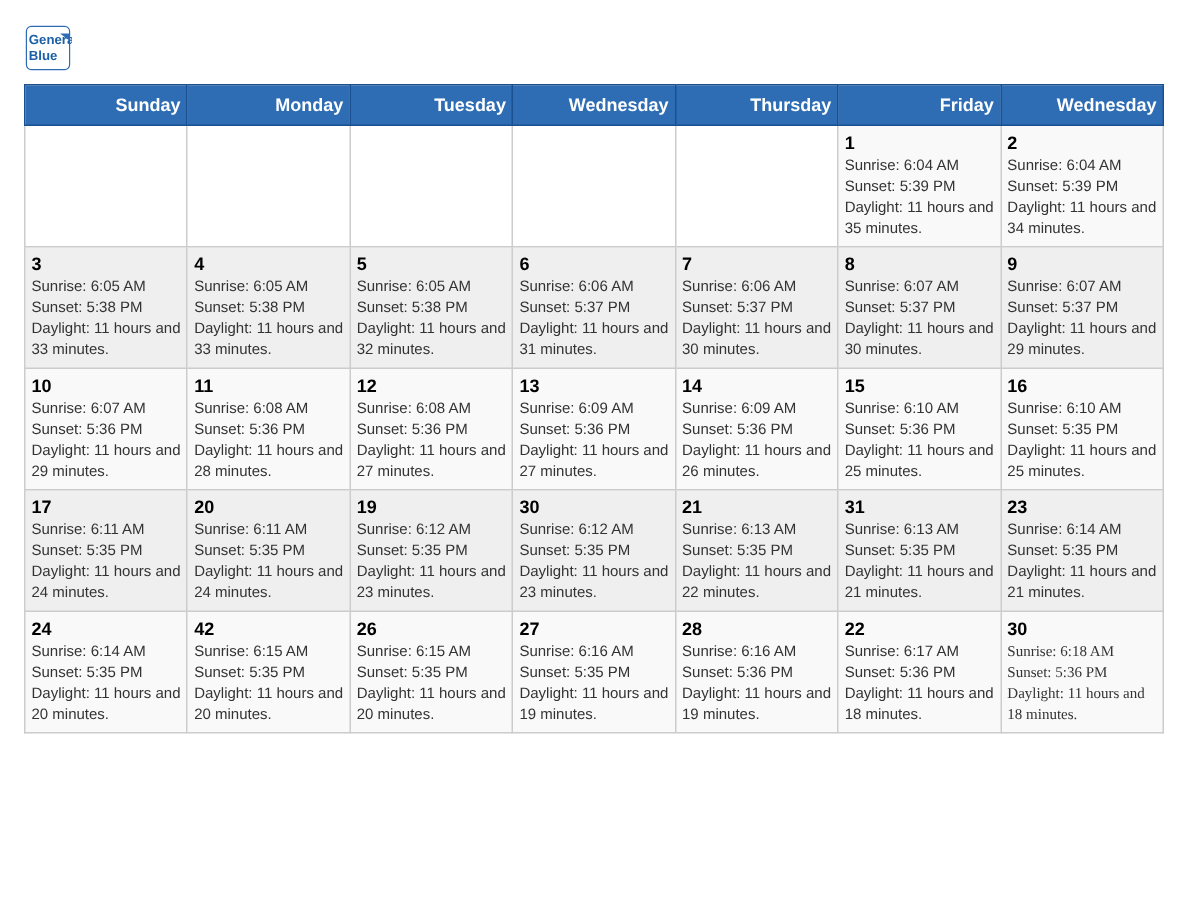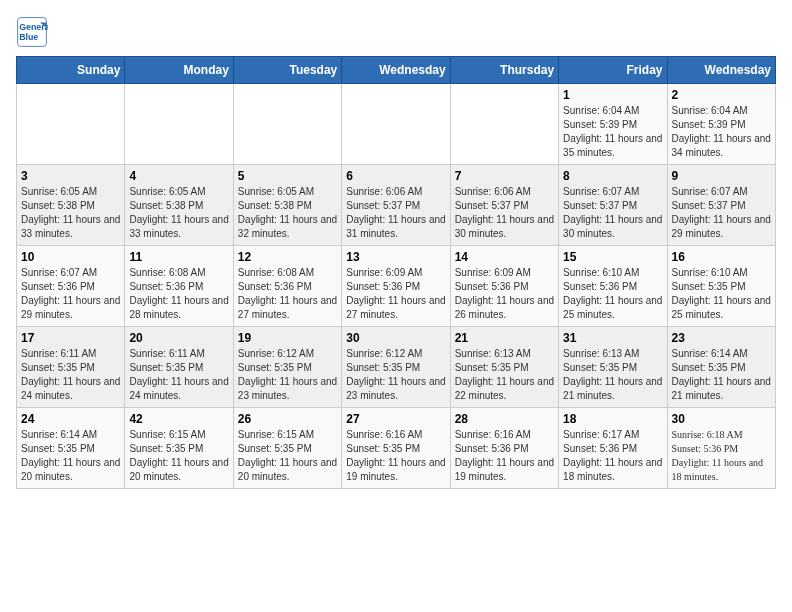--- a/index.html
+++ b/index.html
@@ -286,21 +286,21 @@
 Sunset: 5:35 PM
 Daylight: 11 hours and 19 minutes.</div>
         </td>
         <td>
           <div class="day-num">28</div>
           <div class="day-info" style="white-space: pre-line;">Sunrise: 6:16 AM
 Sunset: 5:36 PM
 Daylight: 11 hours and 19 minutes.</div>
         </td>
         <td>
-          <div class="day-num">18</div>
+          <div class="day-num">22</div>
           <div class="day-info" style="white-space: pre-line;">Sunrise: 6:17 AM
 Sunset: 5:36 PM
 Daylight: 11 hours and 18 minutes.</div>
         </td>
         <td>
           <div class="day-num">30</div>
           <div class="day-info" style="white-space: pre-line; font-family: Liberation Serif, serif;">Sunrise: 6:18 AM
 Sunset: 5:36 PM
 Daylight: 11 hours and 18 minutes.</div>
         </td>

